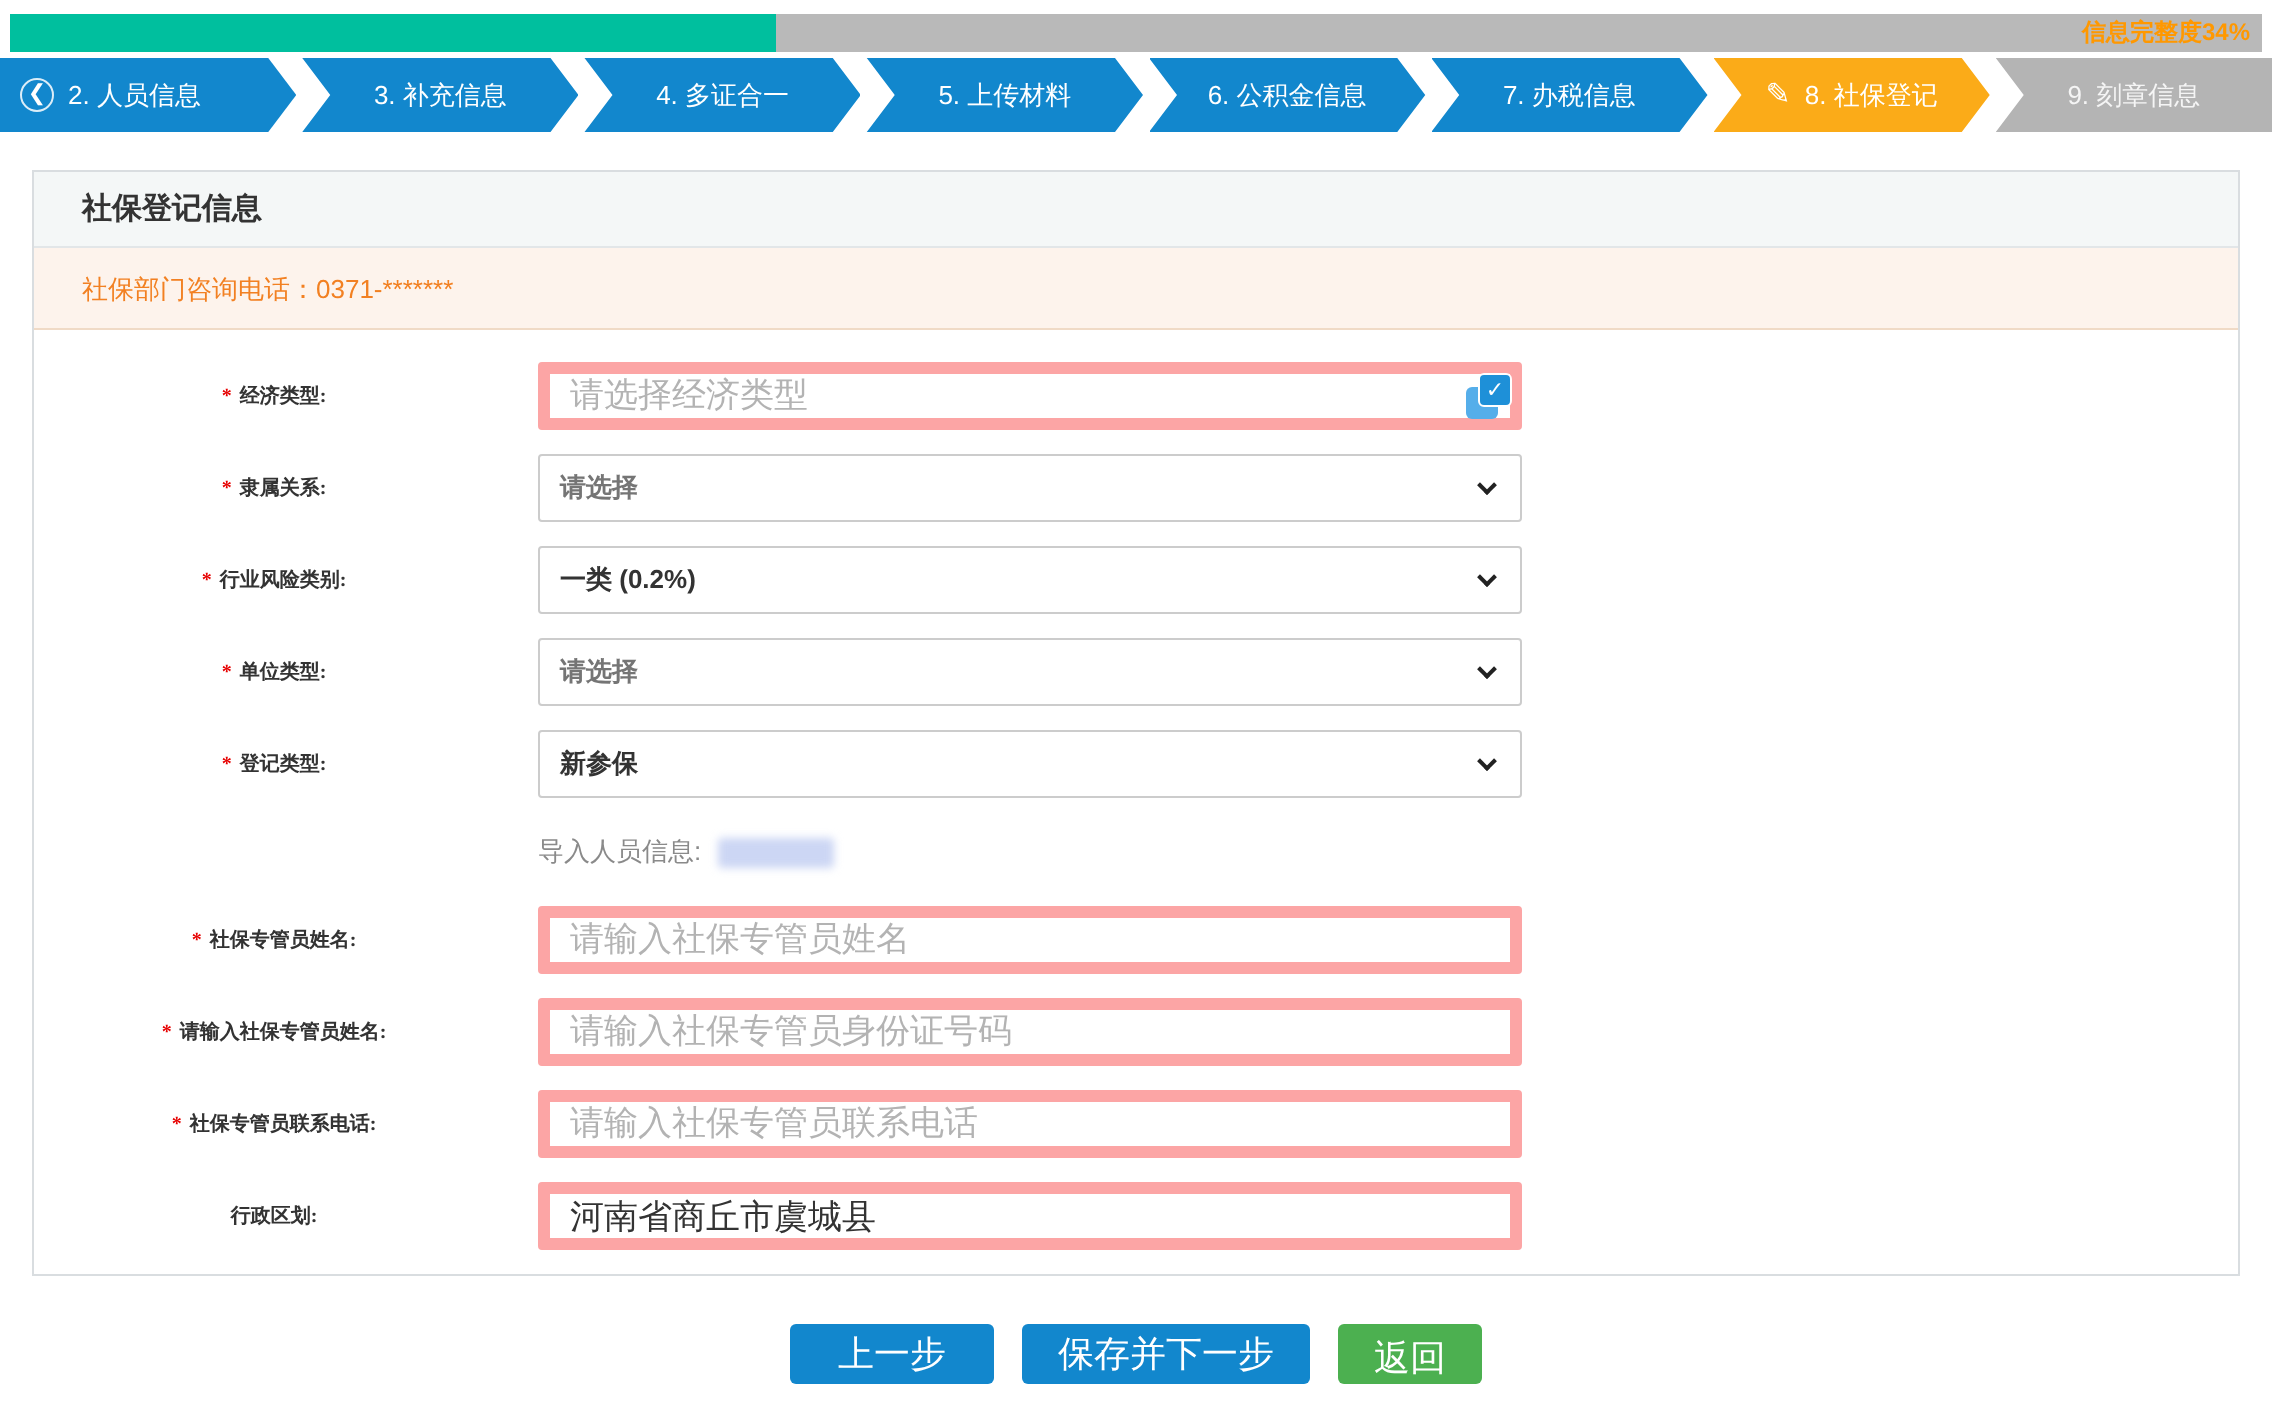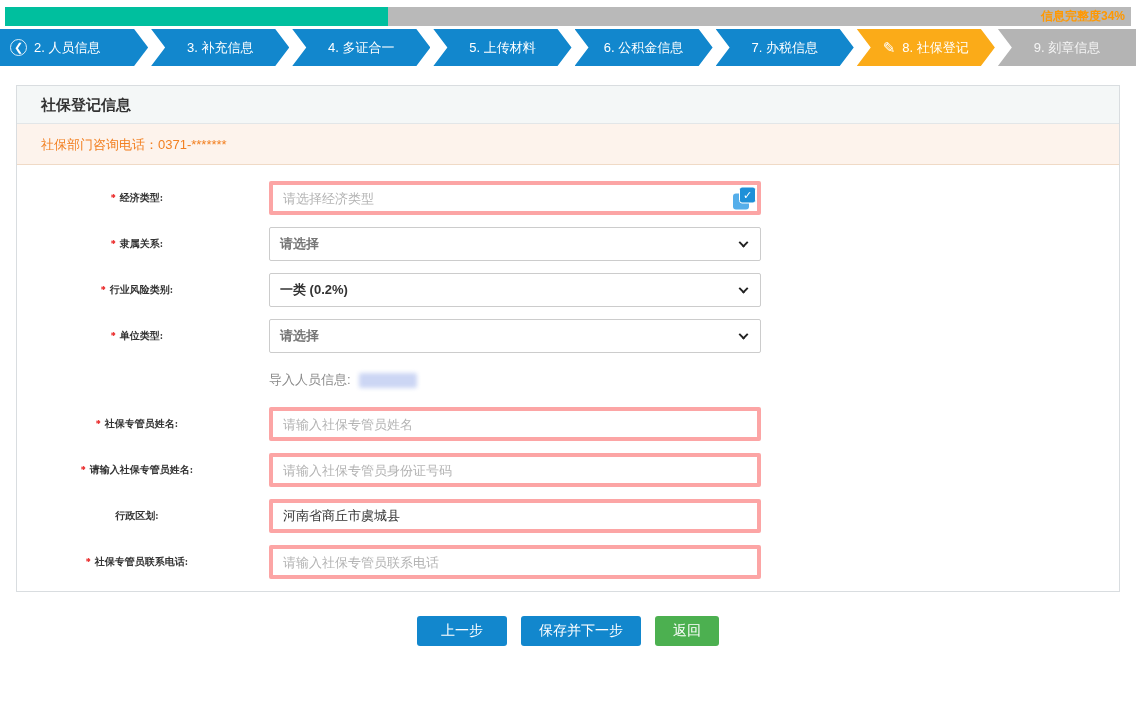--- a/index.html
+++ b/index.html
@@ -34,22 +34,22 @@
   .panel-notice { background:#fdf3ec; border-bottom:1px solid #f0dac6; padding:0 24px;
     height:41px; line-height:41px; font-size:13px; color:#f28022; }
 
   
   .form { padding-top:16px; background:#fff; }
   .form-row { display:flex; align-items:center; margin-bottom:12px; }
   .row-label { width:252px; flex:0 0 252px; text-align:center; padding-right:12px;
     font-size:10px; font-weight:700; color:#333;font-family:Liberation Serif, serif; }
   .req { color:#e60000; margin-right:4px; font-weight:700; }
   .control { position:relative; width:492px; }
-  .text-input { width:492px; height:34px; border:4px solid #fca5a5; border-radius:2px;
-    padding:0 10px; font-size:13px; color:#333; outline:none;
+  .text-input { width:492px; height:34px; border:6px solid #fca5a5; border-radius:2px;
+    padding:0 10px; font-size:17px; color:#333; outline:none;
     font-family:"Liberation Sans","DejaVu Sans",sans-serif; }
   .text-input::placeholder { color:#b3b3b3; opacity:1; }
   .select-box { width:492px; height:34px; border:1px solid #ccc; border-radius:2px;
     display:flex; align-items:center; padding:0 30px 0 10px; font-size:13px; color:#333;
     cursor:pointer; background:#fff; position:relative;font-weight:bold; }
   .select-box .ph { color:#757575; }
   .caret { position:absolute; right:13px; top:50%; width:7px; height:7px;
     border-right:2px solid #222; border-bottom:2px solid #222;
     transform:translateY(-70%) rotate(45deg); }
 
@@ -62,21 +62,21 @@
     background:#1e90d8; border:1px solid #fff; border-radius:3px;
     color:#fff; font-size:11px; font-weight:700; display:flex; align-items:center; justify-content:center; }
 
   
   .import-note { font-size:13px; color:#8a8a8a; display:flex; align-items:center; height:30px; }
   .redacted { display:inline-block; width:58px; height:15px; margin-left:8px;
     background:#ccd6f4; border-radius:2px; filter:blur(2px); }
 
   
   .actions { display:flex; justify-content:center; gap:14px; margin-top:24px; }
-  .btn { height:30px; border:none; border-radius:3px; color:#fff; font-size:14px;
+  .btn { height:30px; border:none; border-radius:3px; color:#fff; font-size:18px;
     cursor:pointer; font-family:"Liberation Sans","DejaVu Sans",sans-serif; }
   .btn-blue { background:#1287cd; }
   .btn-prev { padding:0 24px; }
   .btn-save { padding:0 18px; }
   .btn-green { background:#4cb050; padding:5px 18px; }
 </style>
 </head>
 <body>
 
 <div class="progress-wrap">
@@ -161,20 +161,31 @@
         <span class="req">*</span><span>单位类型:</span>
       </div>
       <div class="control">
         <div class="select-box">
           <span class="ph">请选择</span>
           <span class="caret"></span>
         </div>
       </div>
     </div>
 
+    <div class="form-row">
+      <div class="row-label">
+        <span class="req">*</span><span>登记类型:</span>
+      </div>
+      <div class="control">
+        <div class="select-box">
+          <span>新参保</span>
+          <span class="caret"></span>
+        </div>
+      </div>
+    </div>
 
     <div class="form-row">
       <div class="row-label"></div>
       <div class="control">
         <div class="import-note">
           <span>导入人员信息:</span>
           <span class="redacted"></span>
         </div>
       </div>
     </div>
@@ -192,33 +203,33 @@
       <div class="row-label">
         <span class="req">*</span><span>请输入社保专管员姓名:</span>
       </div>
       <div class="control">
         <input class="text-input" placeholder="请输入社保专管员身份证号码" style="">
       </div>
     </div>
 
     <div class="form-row">
       <div class="row-label">
+        <span class="req">*</span><span>社保专管员联系电话:</span>
+      </div>
+      <div class="control">
+        <input class="text-input" placeholder="请输入社保专管员联系电话" style="">
+      </div>
+    </div>
+
+    <div class="form-row">
+      <div class="row-label">
         <span>行政区划:</span>
       </div>
       <div class="control">
         <input class="text-input" value="河南省商丘市虞城县" style="">
-      </div>
-    </div>
-
-    <div class="form-row">
-      <div class="row-label">
-        <span class="req">*</span><span>社保专管员联系电话:</span>
-      </div>
-      <div class="control">
-        <input class="text-input" placeholder="请输入社保专管员联系电话" style="">
       </div>
     </div>
 
   </div>
 </div>
 
 <div class="actions">
   <button class="btn btn-blue btn-prev">上一步</button>
   <button class="btn btn-blue btn-save">保存并下一步</button>
   <button class="btn btn-green">返回</button>

